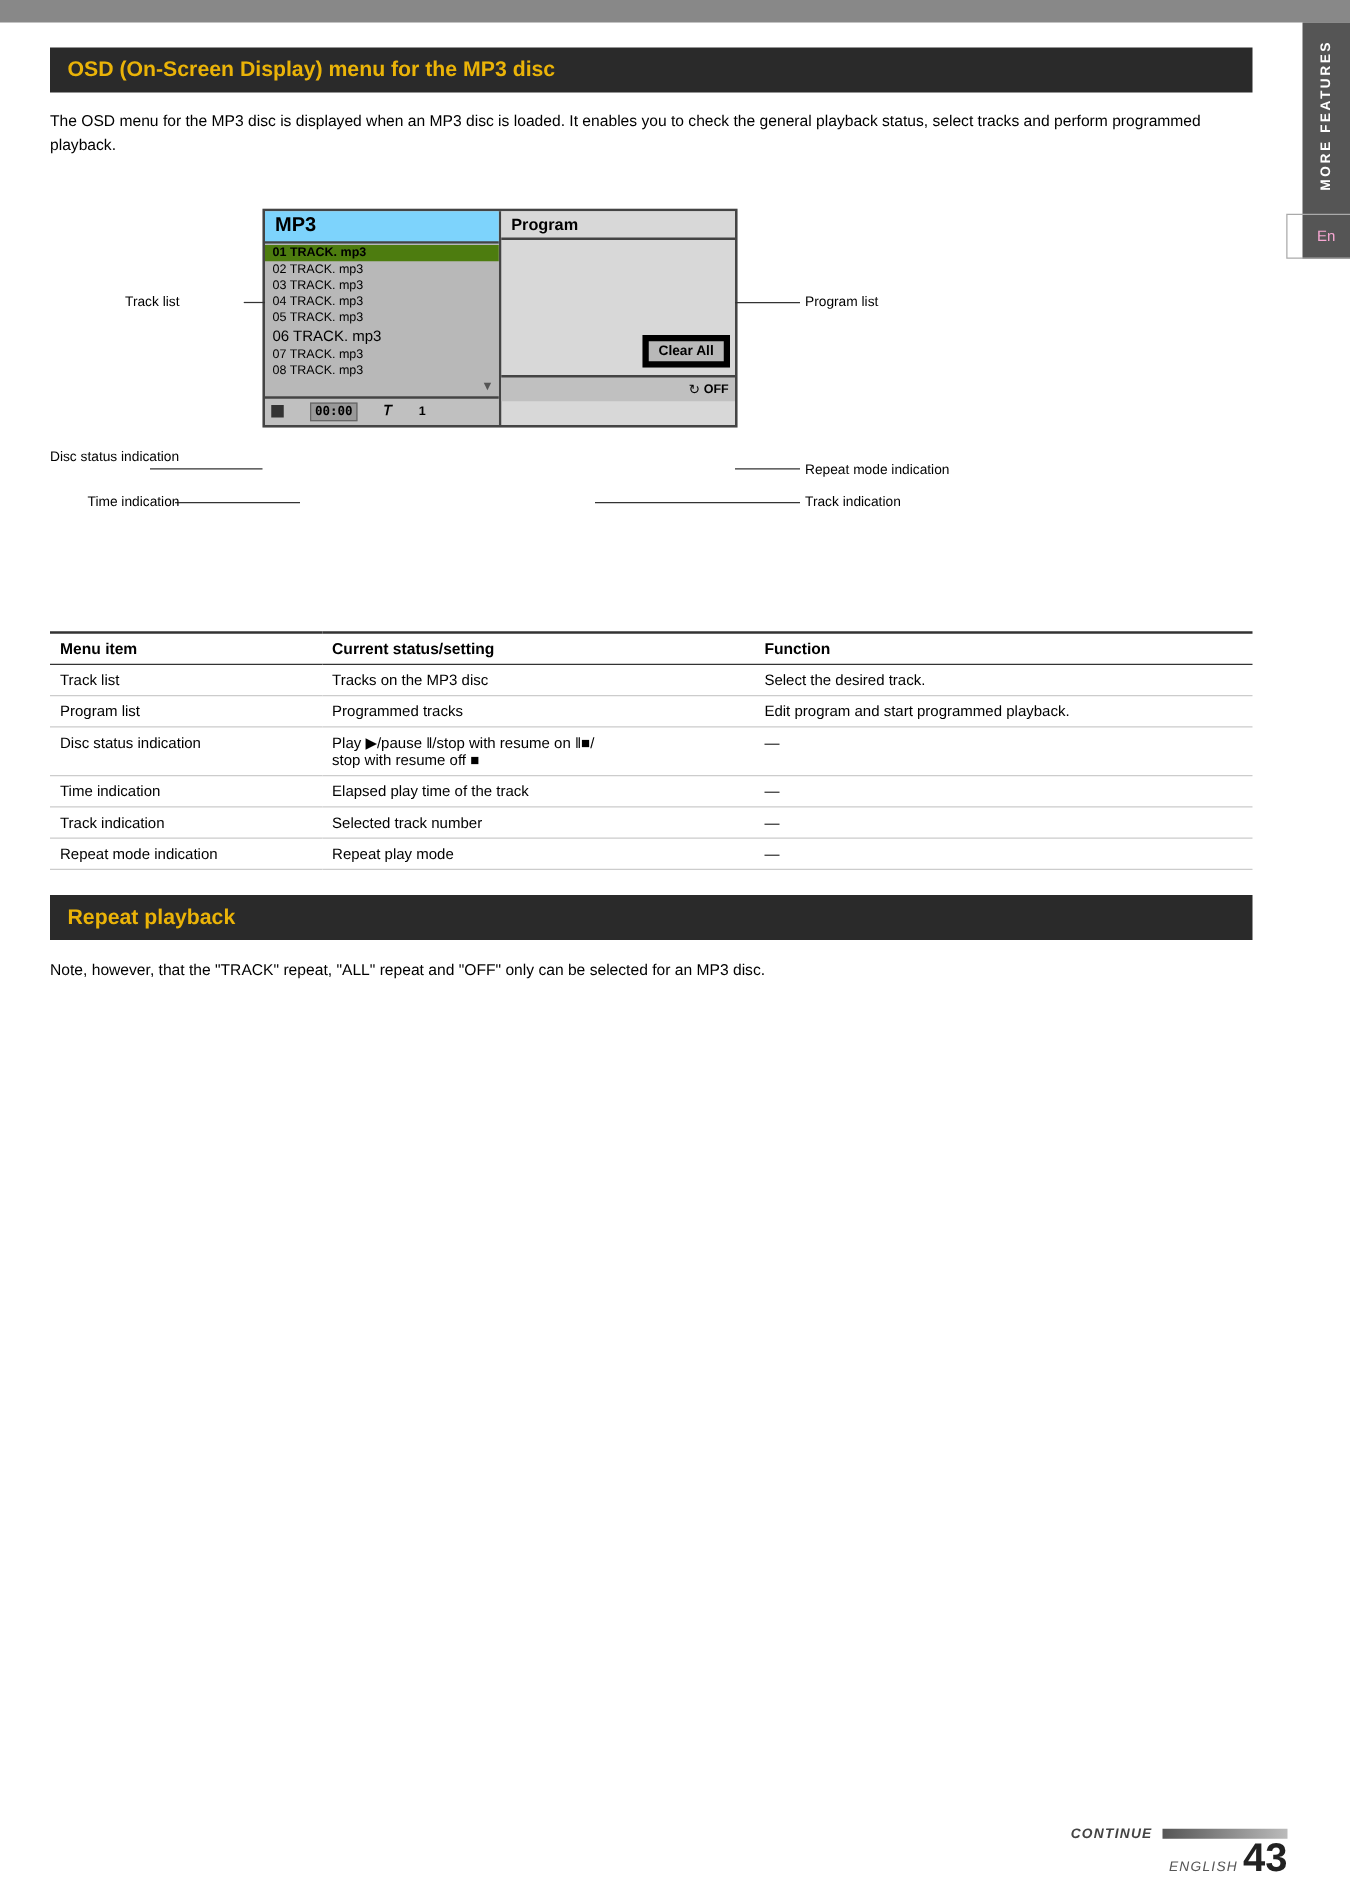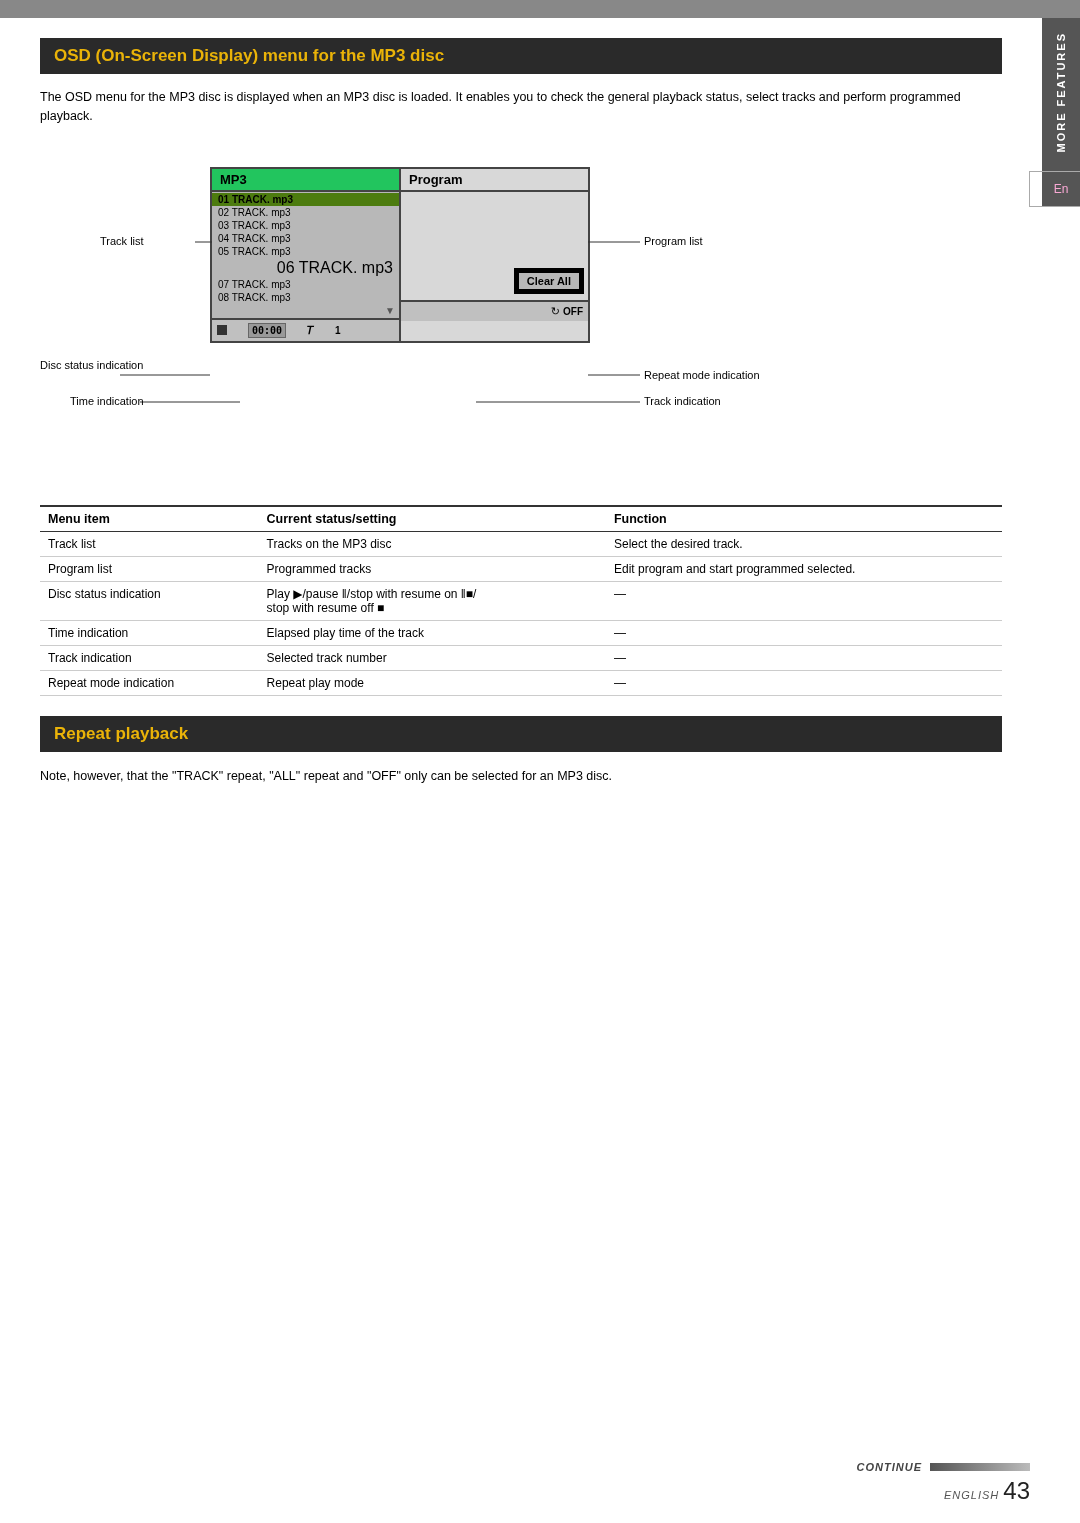--- a/index.html
+++ b/index.html
@@ -149,28 +149,28 @@
   </div>
 
   <p class="intro-text">The OSD menu for the MP3 disc is displayed when an MP3 disc is loaded. It enables you to check the general playback status, select tracks and perform programmed playback.</p>
 
   <div class="diagram-container">
 
     <div class="osd-outer">
       <div style="display:flex; border:2px solid #444; background:#d8d8d8;">
 
         <div style="flex:1; border-right:2px solid #444;">
-          <div style="background:#22c55e; border-bottom:2px solid #444; padding:3px 8px; font-weight:bold; font-size:13px;">MP3</div>
+          <div style="background:#7dd3fc; border-bottom:2px solid #444; padding:3px 8px; font-weight:bold; font-size:16px;">MP3</div>
           <div style="background:#b8b8b8; padding:1px 0;">
             <div style="font-size:10px; padding:1px 6px; background:#4d7c0f; font-weight:bold;">01 TRACK. mp3</div>
             <div style="font-size:10px; padding:1px 6px;">02 TRACK. mp3</div>
             <div style="font-size:10px; padding:1px 6px;">03 TRACK. mp3</div>
             <div style="font-size:10px; padding:1px 6px;">04 TRACK. mp3</div>
             <div style="font-size:10px; padding:1px 6px;">05 TRACK. mp3</div>
-            <div style="font-size:16px; padding:1px 6px;text-align:right;">06 TRACK. mp3</div>
+            <div style="font-size:12px; padding:1px 6px;">06 TRACK. mp3</div>
             <div style="font-size:10px; padding:1px 6px;">07 TRACK. mp3</div>
             <div style="font-size:10px; padding:1px 6px;">08 TRACK. mp3</div>
             <div style="font-size:10px; padding:1px 4px; text-align:right; color:#555;">▼</div>
           </div>
 
           <div style="display:flex; align-items:center; background:#c0c0c0; border-top:2px solid #444; padding:3px 5px; gap:21px;">
             <span style="display:inline-block; width:10px; height:10px; background:#333;"></span>
             <span style="background:#999; border:1px solid #666; padding:1px 3px; font-size:10px; font-family:monospace; font-weight:bold;">00:00</span>
             <span style="font-size:11px; font-weight:bold;">𝑇</span>
             <span style="font-size:10px; font-weight:bold;">1</span>
@@ -223,21 +223,21 @@
     </thead>
     <tbody>
       <tr>
         <td>Track list</td>
         <td>Tracks on the MP3 disc</td>
         <td>Select the desired track.</td>
       </tr>
       <tr>
         <td>Program list</td>
         <td>Programmed tracks</td>
-        <td>Edit program and start programmed selected.</td>
+        <td>Edit program and start programmed playback.</td>
       </tr>
       <tr>
         <td>Disc status indication</td>
         <td>Play ▶/pause ‖/stop with resume on ‖■/<br>stop with resume off ■</td>
         <td>—</td>
       </tr>
       <tr>
         <td>Time indication</td>
         <td>Elapsed play time of the track</td>
         <td>—</td>
@@ -266,14 +266,14 @@
 
 </div>
 
 <div style="position:absolute; bottom:50px; right:50px; display:flex; align-items:center; gap:8px;">
   <span style="font-size:11px; font-style:italic; font-weight:bold; color:#444; letter-spacing:1px;">CONTINUE</span>
   <div style="width:100px; height:8px; background:linear-gradient(to right, #555, #bbb);"></div>
 </div>
 
 <div style="position:absolute; bottom:18px; right:50px; display:flex; align-items:baseline; gap:4px;">
   <span style="font-size:11px; font-style:italic; color:#555; letter-spacing:1px; text-transform:uppercase;">ENGLISH</span>
-  <span style="font-size:24px; font-weight:normal; color:#222;">43</span>
+  <span style="font-size:32px; font-weight:bold; color:#222;">43</span>
 </div>
 
 </body></html>

